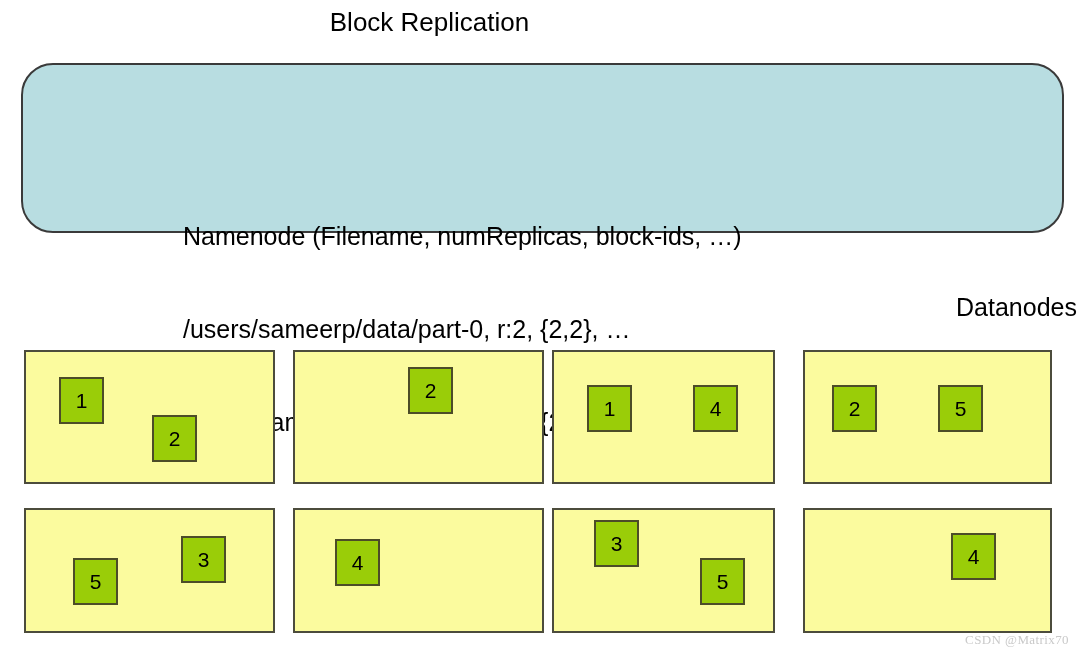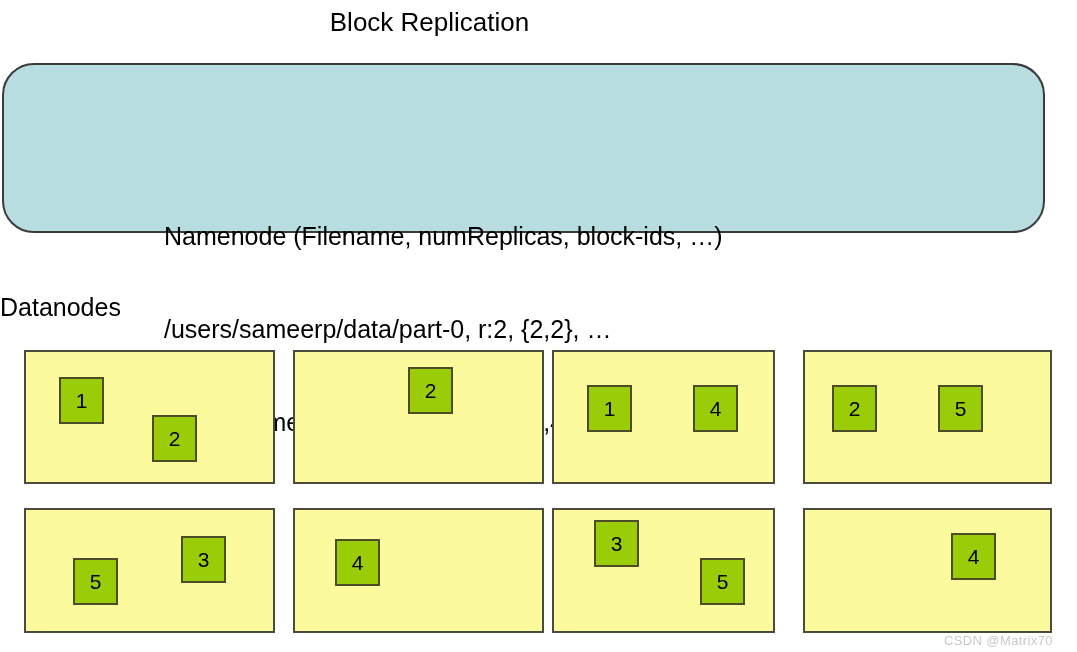--- a/index.html
+++ b/index.html
@@ -31,21 +31,21 @@
     text-align: center;
     font-size: 26px;
     font-weight: 400;
     line-height: 32px;
     color: #000000;
     letter-spacing: 0px;
   }
 
   .namenode-box {
     position: absolute;
-    left: 2px;
+    left: 21px;
     top: 63px;
     width: 1043px;
     height: 170px;
     background: #b8dde1;
     border: 2px solid #3a3a3a;
     border-radius: 32px;
     box-sizing: border-box;
   }
 
   .namenode-text {
@@ -58,21 +58,21 @@
     white-space: pre;
     color: #000000;
   }
   .namenode-line { display: block; }
 
   .datanodes-label {
     position: absolute;
     left: 0;
     top: 292px;
     width: 1077px;
-    text-align: left;
+    text-align: right;
     font-size: 25px;
     line-height: 30px;
     color: #000000;
   }
 
   .node {
     position: absolute;
     background: #fbfb9e;
     border: 2px solid #4c4c3c;
     box-sizing: border-box;
@@ -86,26 +86,27 @@
     font-size: 21px;
     line-height: 1;
     color: #000000;
     display: flex;
     align-items: center;
     justify-content: center;
   }
 
   .watermark {
     position: absolute;
-    right: 24px;
+    right: 8px;
     bottom: 4px;
     font-size: 13px;
     color: #c9c9c9;
     letter-spacing: 0.4px;
     white-space: nowrap;
+    font-family: Liberation Serif, serif;
   }
 </style>
 </head>
 <body>
 
 <div id="diagram">
 
   <div class="title">Block Replication</div>
 
   <div class="namenode-box">

